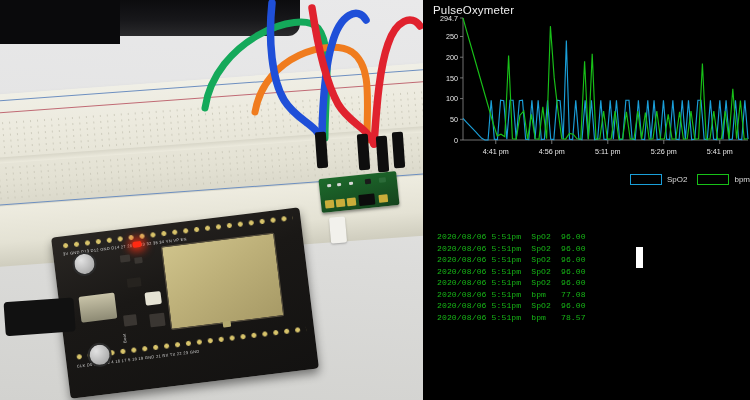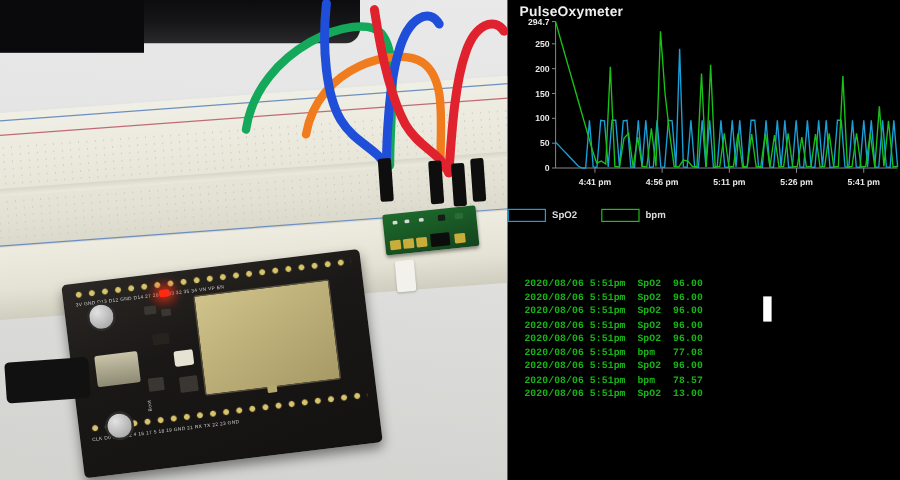--- a/index.html
+++ b/index.html
@@ -61,34 +61,34 @@
     background:#111;border-radius:4px;transform:rotate(3deg);}
   .esp-btn{position:absolute;width:20px;height:20px;border-radius:50%;
     background:radial-gradient(circle at 35% 30%,#e2e2e2,#9a9a9a);border:2px solid #2b2b2b;}
   .esp-led{position:absolute;left:80px;top:14px;width:9px;height:6px;border-radius:2px;
     background:#ff2a12;box-shadow:0 0 9px 4px rgba(255,50,20,.75);}
   .esp-txt{position:absolute;color:#cfcfcf;font-size:4px;letter-spacing:.3px;
     font-family:"Liberation Sans",sans-serif;white-space:nowrap;}
   .esp-cap{position:absolute;background:#3a3632;border-radius:1px;}
 
   
-  .dash{position:absolute;left:423px;top:0;width:302px;height:400px;background:#000;font-weight:bold;}
+  .dash{position:absolute;left:423px;top:0;width:302px;height:400px;background:#000;}
   .panel-title{position:absolute;color:#efefef;font-size:11.5px;letter-spacing:.2px;}
   #chartTitle{left:10px;top:4px;}
   #logTitle{left:10px;top:214px;}
 
   .chart-wrap{position:absolute;left:0;top:8px;width:327px;height:172px;}
   svg.chart{position:absolute;left:0;top:0;}
   .ytick{fill:#e8e8e8;font-size:7.2px;font-family:"Liberation Sans",sans-serif;text-anchor:end;}
   .xtick{fill:#e8e8e8;font-size:7.2px;font-family:"Liberation Sans",sans-serif;text-anchor:middle;}
   .axisline{stroke:#8d8d8d;stroke-width:0.8;}
   .tickmark{stroke:#8d8d8d;stroke-width:0.8;}
 
   .legend{position:absolute;left:0;top:170px;width:327px;height:18px;
-    display:flex;justify-content:flex-start;align-items:center;gap:20px;}
+    display:flex;justify-content:flex-end;align-items:center;gap:10px;}
   .lg-item{display:flex;align-items:center;gap:5px;}
   .lg-box{width:30px;height:9px;border:1.4px solid #1a9fd9;background:transparent;}
   .lg-box.green{border-color:#18c018;}
   .lg-lab{color:#dcdcdc;font-size:8px;}
 
   .log{position:absolute;left:14px;top:231px;width:300px;}
   .logline{color:#16b516;font-family:"Liberation Mono",monospace;font-size:8.1px;
     line-height:11.55px;white-space:pre;letter-spacing:.1px;}
   .caret{position:absolute;left:636px;top:247px;width:7px;height:21px;background:#fff;}
 </style>
@@ -218,18 +218,17 @@
 
     <div class="log" id="logBox">
         <div class="logline">2020/08/06 5:51pm  SpO2  96.00</div>
         <div class="logline">2020/08/06 5:51pm  SpO2  96.00</div>
         <div class="logline">2020/08/06 5:51pm  SpO2  96.00</div>
         <div class="logline">2020/08/06 5:51pm  SpO2  96.00</div>
         <div class="logline">2020/08/06 5:51pm  SpO2  96.00</div>
         <div class="logline">2020/08/06 5:51pm  bpm   77.08</div>
         <div class="logline">2020/08/06 5:51pm  SpO2  96.00</div>
         <div class="logline">2020/08/06 5:51pm  bpm   78.57</div>
-        <div class="logline">2020/08/06 5:51pm  SpO2  13.00</div>
       </div>
   </div>
 
   <div class="caret"></div>
 </div>
 
 </body></html>

